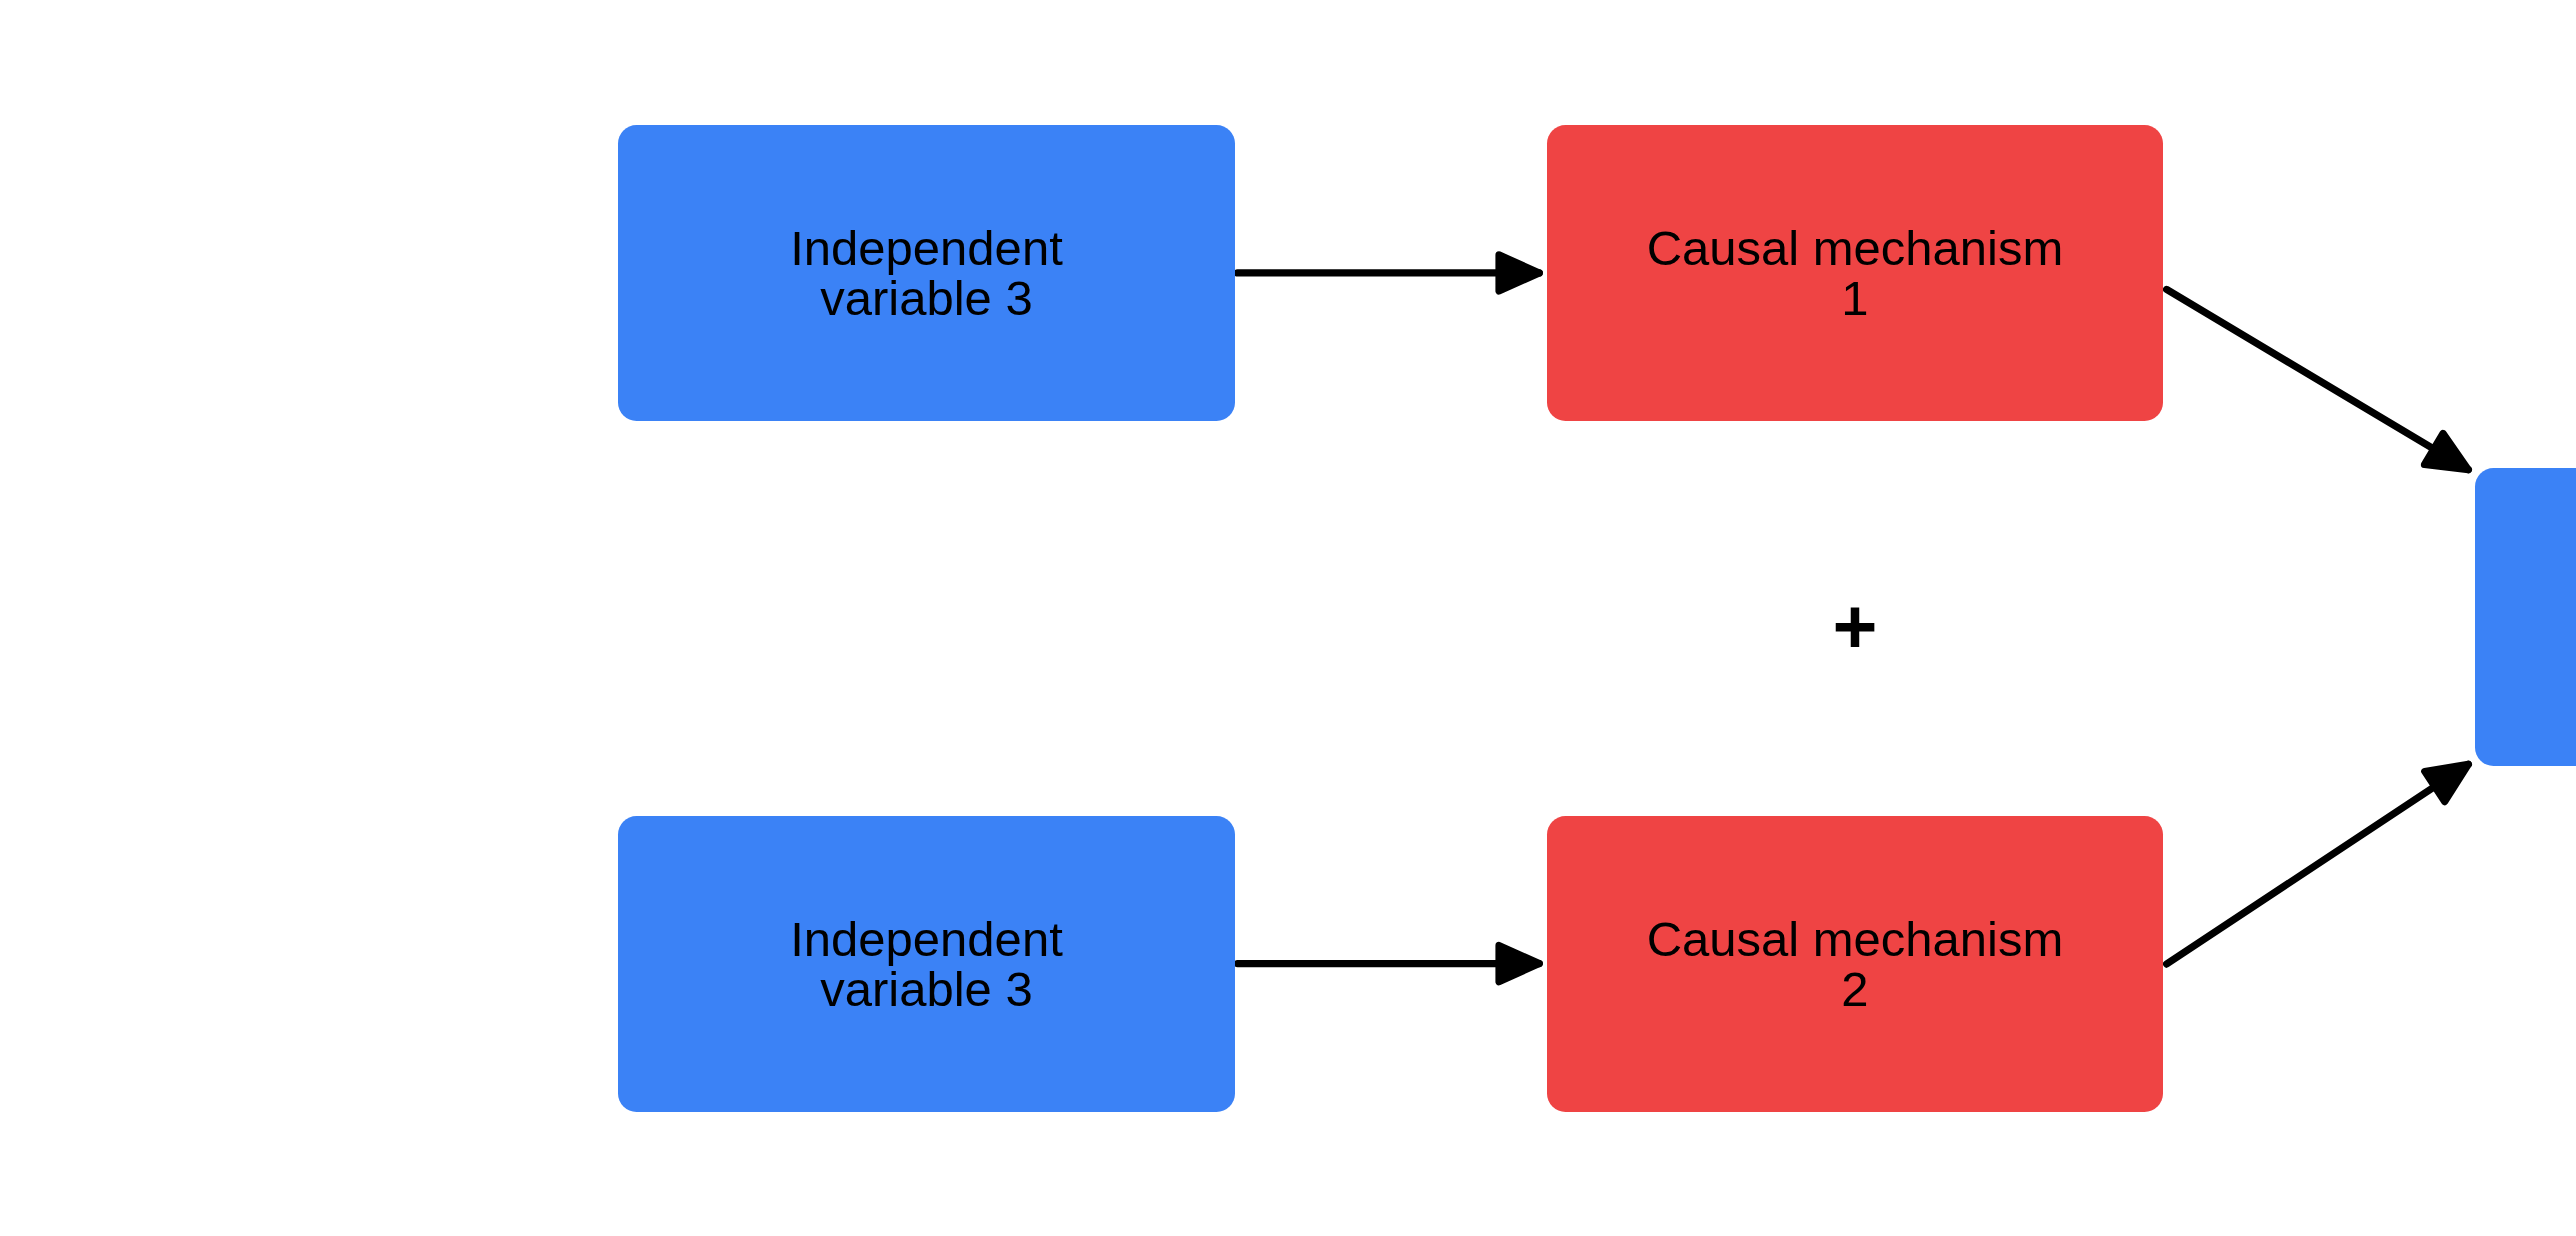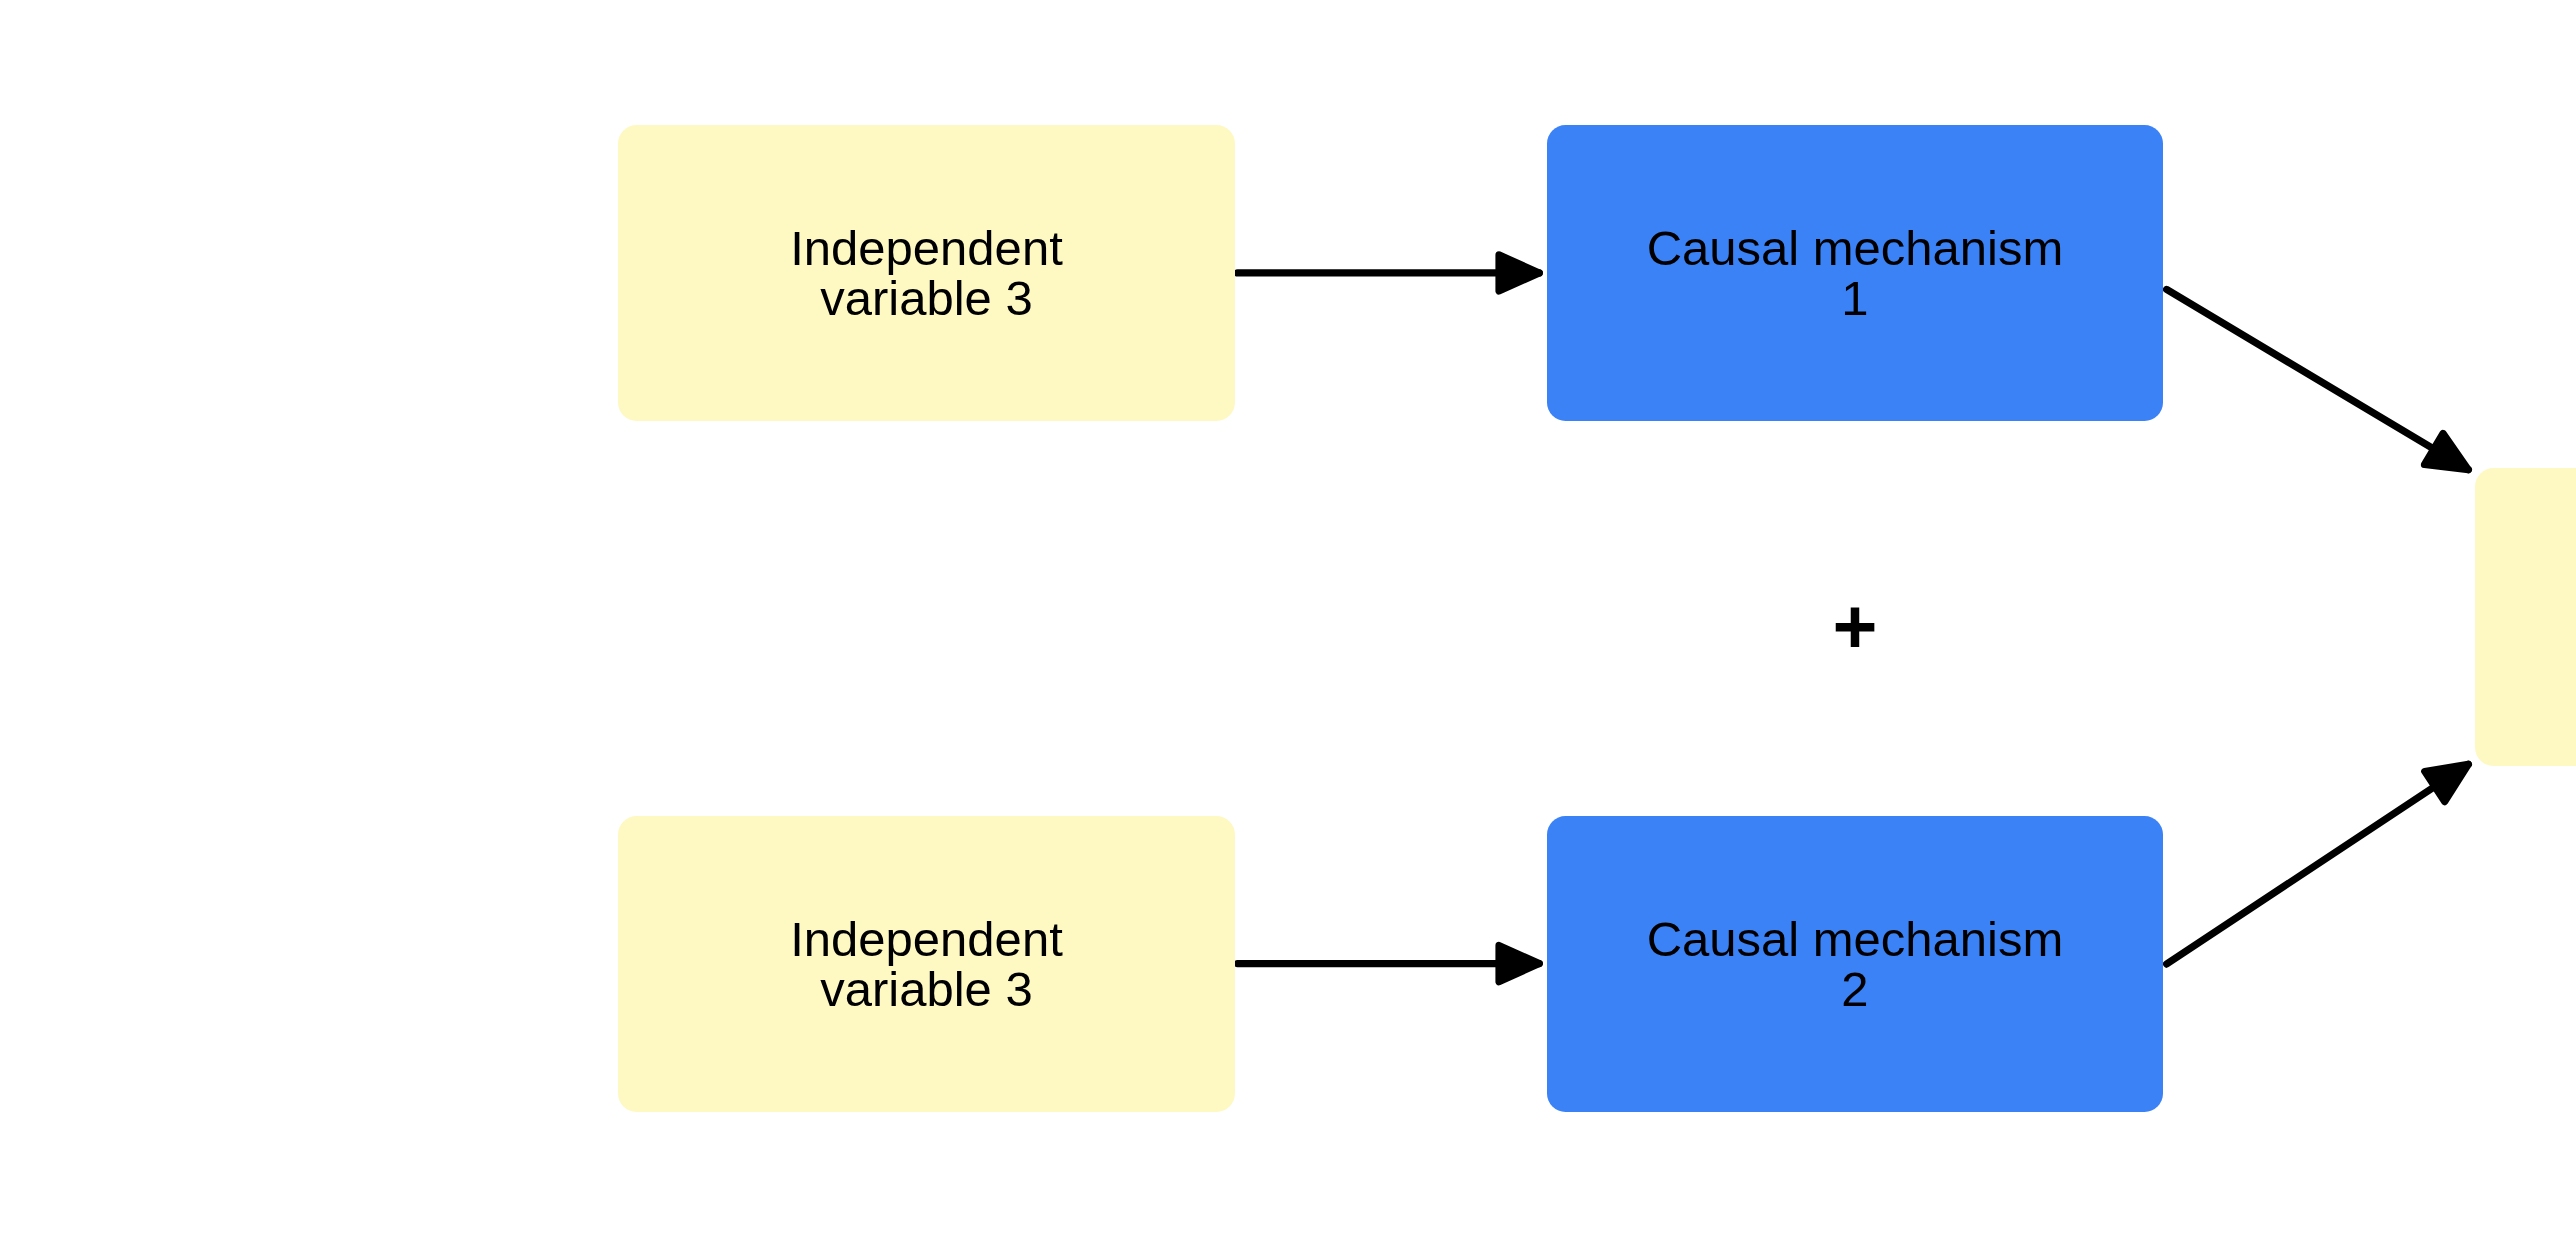--- a/index.html
+++ b/index.html
@@ -26,22 +26,22 @@
     position: absolute;
     display: flex;
     align-items: center;
     justify-content: center;
     text-align: center;
     border-radius: 18.5px;
     color: #000000;
     font-size: 49px;
     line-height: 1.03;
   }
-  .node.dark  { background: #fef9c3; }
-  .node.light { background: #3b82f6; }
+  .node.dark  { background: #3b82f6; }
+  .node.light { background: #ef4444; }
 
   #node-iv1 { left: 618px; top: 125px;  width: 617px; height: 296px; }
   #node-cm1 { left: 1547px; top: 125px;  width: 616px; height: 296px; }
   #node-dv  { left: 2475px; top: 468px;  width: 616px; height: 298px; }
   #node-iv2 { left: 618px; top: 816px; width: 617px; height: 296px; }
   #node-cm2 { left: 1547px; top: 816px; width: 616px; height: 296px; }
 
   .plus-sign {
     position: absolute;
     left: 1855px;

